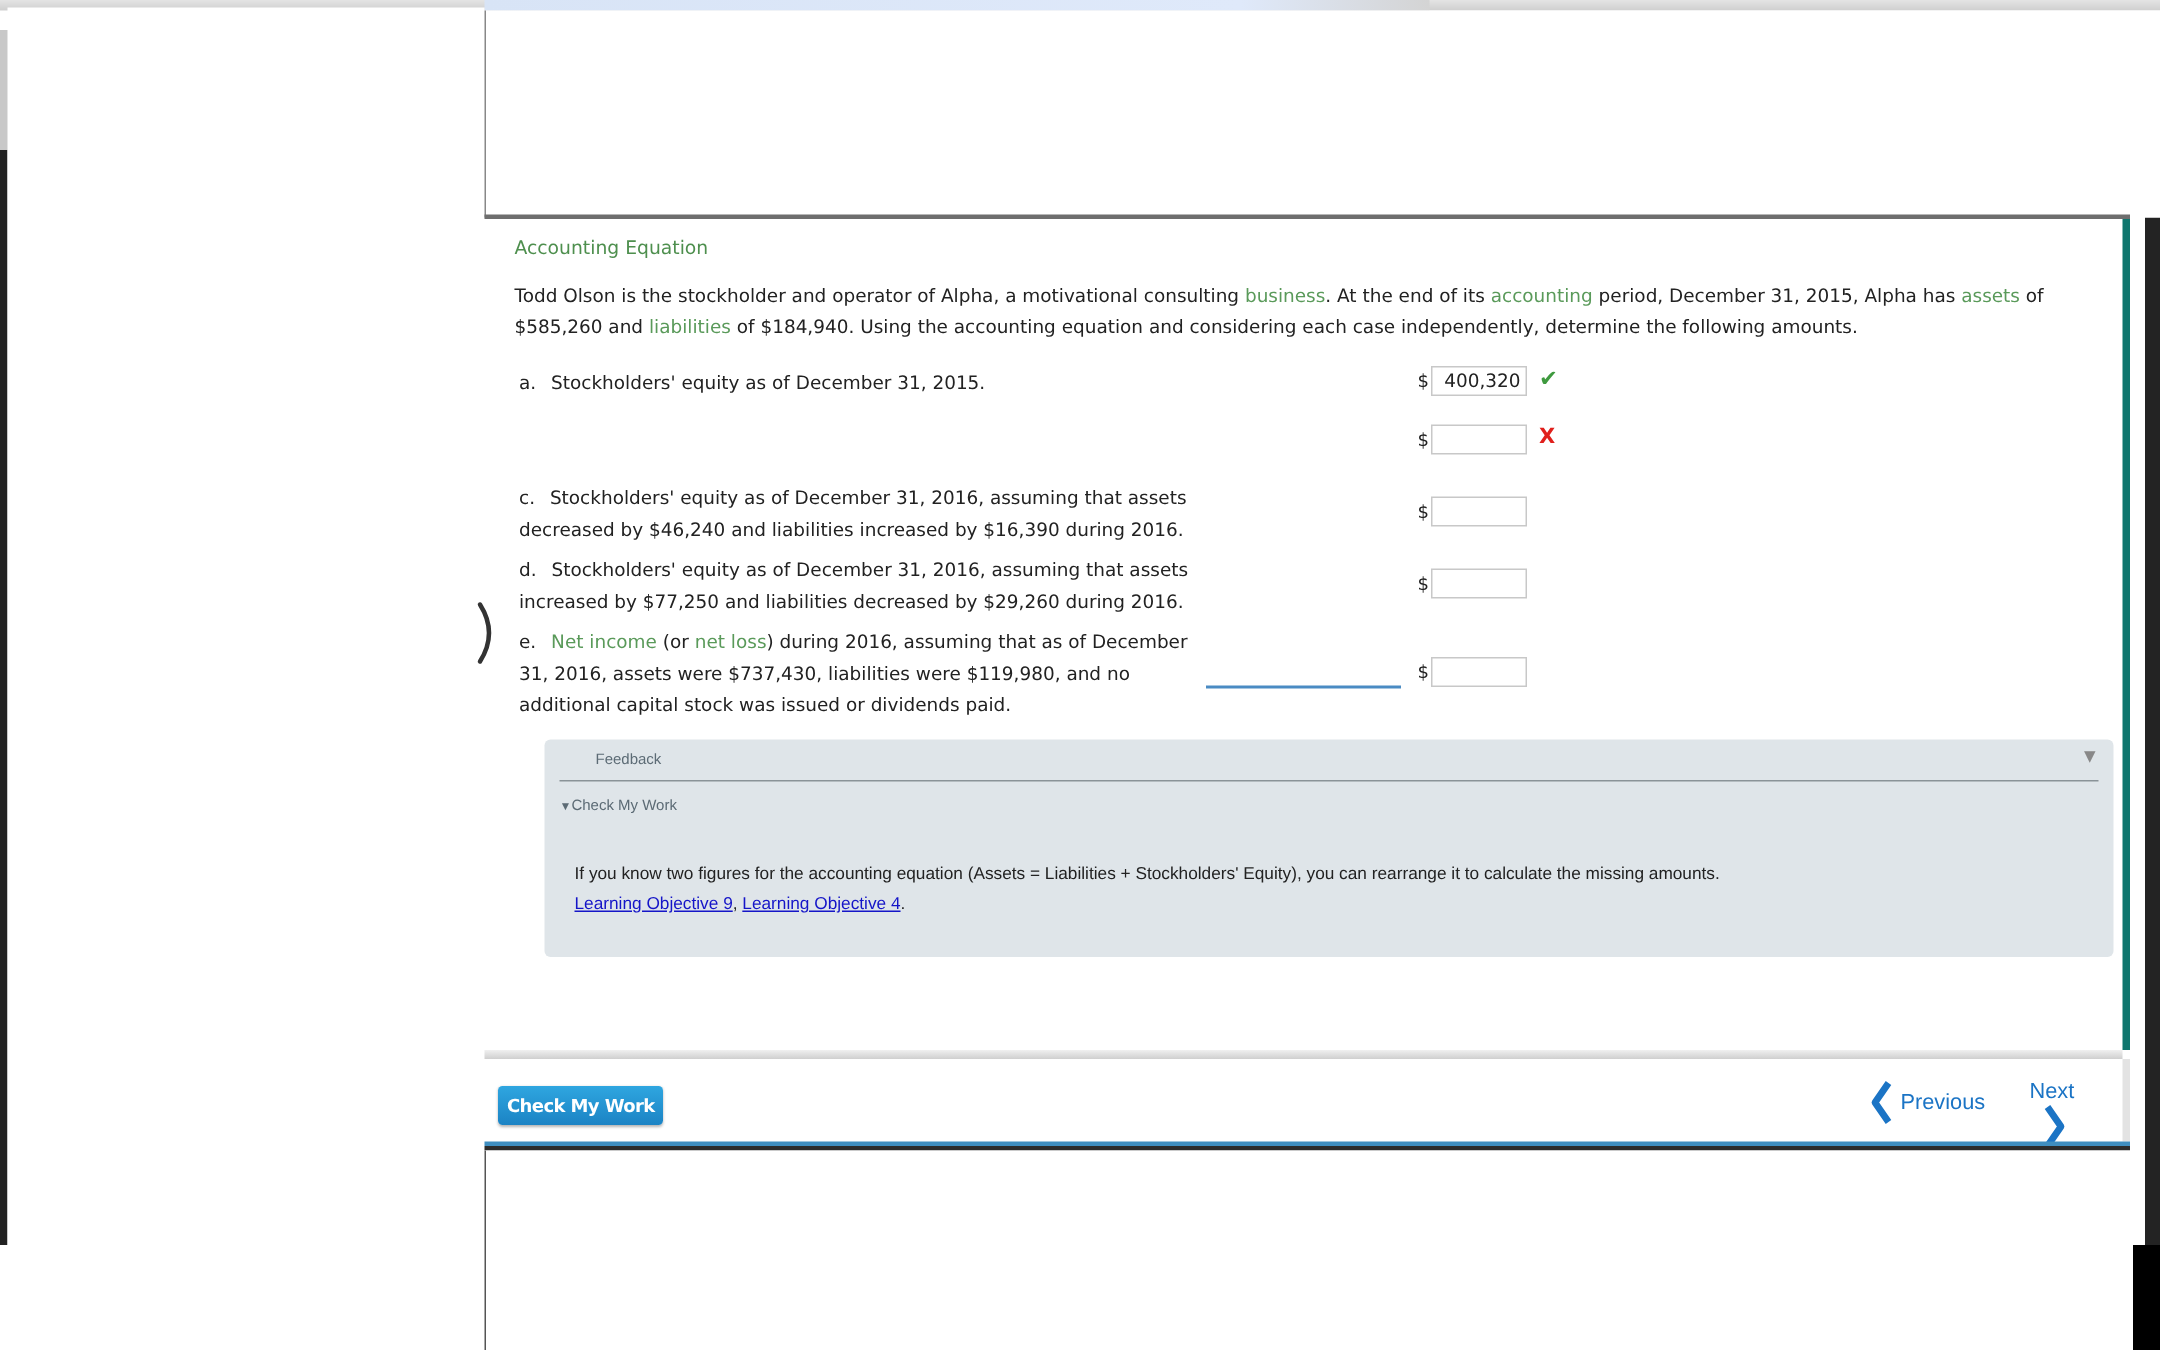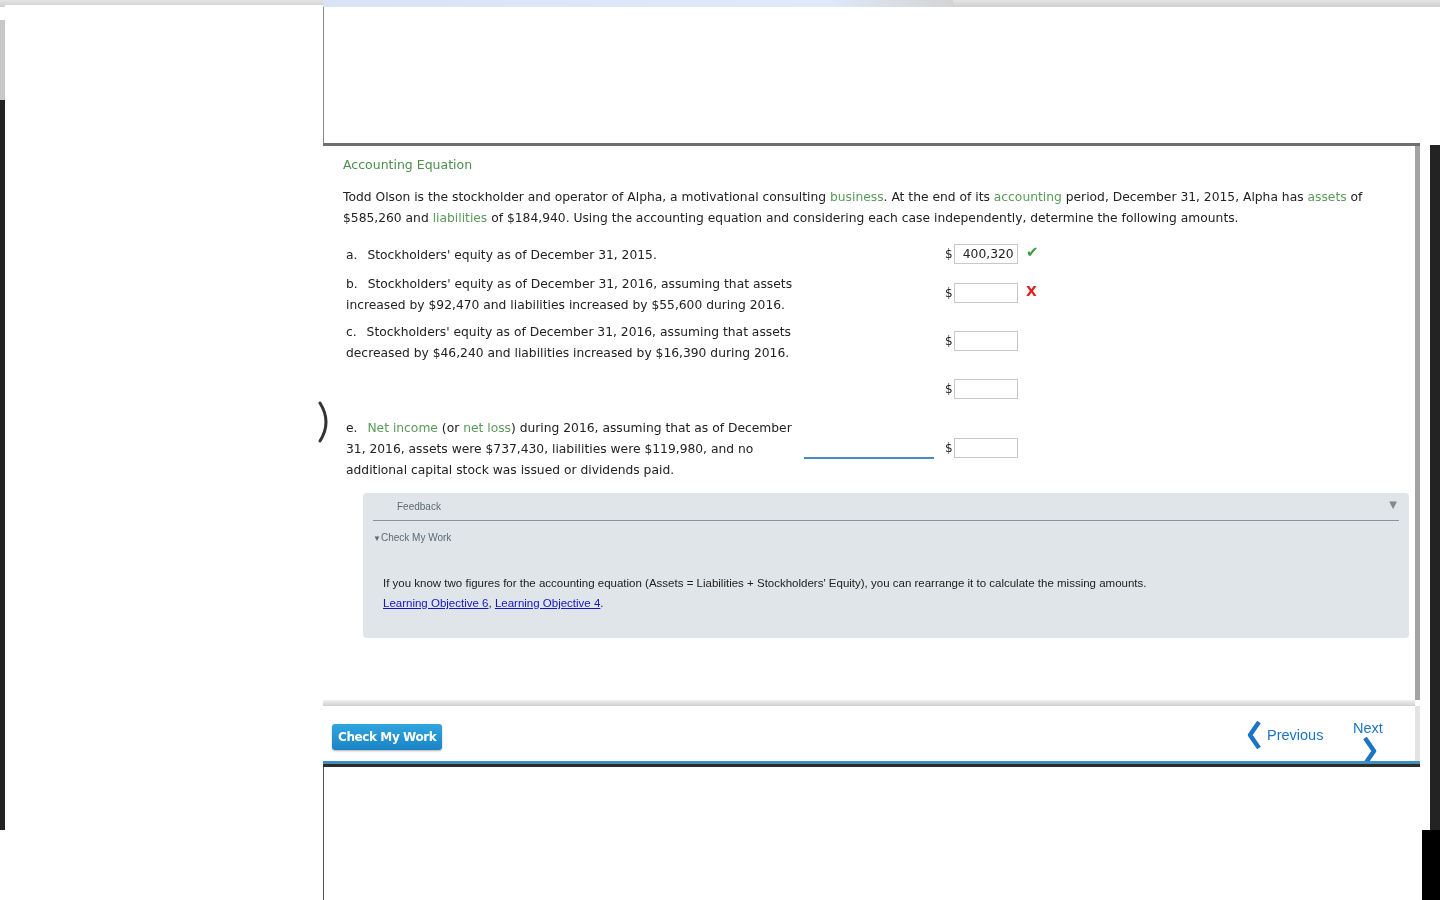--- a/index.html
+++ b/index.html
@@ -12,21 +12,21 @@
   .left-grey { position: absolute; left: 0; top: 20px; width: 6px; height: 80px; background: #c8c8c8; }
   .left-white { position: absolute; left: 5px; top: 5px; width: 318px; height: 895px; background: #ffffff; }
   .right-dark { position: absolute; left: 1430px; top: 145px; width: 10px; height: 755px; background: #232323; }
   .right-black { position: absolute; left: 1422px; top: 830px; width: 18px; height: 70px; background: #000; }
 
   
   .top-frame { position: absolute; left: 323px; top: 7px; width: 1117px; height: 138px; background: #fff; border-left: 1px solid #888; }
   .top-frame-bar { position: absolute; left: 323px; top: 143px; width: 1097px; height: 3px; background: #6e6e6e; }
 
   
-  .panel { position: absolute; left: 323px; top: 146px; width: 1097px; height: 554px; background: #fff; border-right: 5px solid #a3a3a3; }
+  .panel { position: absolute; left: 323px; top: 146px; width: 1097px; height: 554px; background: #fff; border-right: 5px solid #0f766e; }
   .panel-title { position: absolute; left: 20px; top: 11px; font-size: 12.5px; color: #4e8f4e; }
   .intro { position: absolute; left: 20px; top: 41px; width: 1070px; font-size: 12.3px; line-height: 21px; color: #222; }
   .g { color: #5a9a5a; margin-top: 26px; }
 
   .q { position: absolute; left: 23px; width: 450px; font-size: 12.3px; line-height: 21px; color: #222; }
   .q .lbl { margin-right: 6px; }
 
   .ans { position: absolute; left: 622px; height: 20px; display: flex; align-items: center; }
   .dollar { font-size: 12px; color: #222; margin-right: 1px; }
   .box { width: 64px; height: 20px; border: 1px solid #c8c8c8; background: #fff; font-size: 12.3px; text-align: right; padding-right: 3px; line-height: 18px; color: #222; font-family: "DejaVu Sans", sans-serif; }
@@ -78,52 +78,52 @@
 
   <div class="intro"><span>Todd Olson is the stockholder and operator of Alpha, a motivational consulting </span><span class="g">business</span><span>. At the end of its </span><span class="g">accounting</span><span> period, December 31, 2015, Alpha has </span><span class="g">assets</span><span> of $585,260 and </span><span class="g">liabilities</span><span> of $184,940. Using the accounting equation and considering each case independently, determine the following amounts.</span></div>
 
   <div class="q" style="top:99px;"><span class="lbl">a.</span> <span>Stockholders' equity as of December 31, 2015.</span></div>
   <div class="ans" style="top:98px;">
     <span class="dollar">$</span>
     <input class="box" value="400,320" style="">
   </div>
   <div class="mark check" style="top:97px;">✔</div>
 
-  <div class="q" style="top:128px;"><span class="lbl">b.</span> <span>Stockholders' equity as of December 31, 2016, assuming that assets increased by $92,470 and liabilities increased by $55,600 during 2016.</span></div>
   <div class="ans" style="top:137px;">
     <span class="dollar">$</span>
     <input class="box" value="" style="">
   </div>
   <div class="mark cross" style="top:137px; font-size:14px;">X</div>
 
   <div class="q" style="top:176px;"><span class="lbl">c.</span> <span>Stockholders' equity as of December 31, 2016, assuming that assets decreased by $46,240 and liabilities increased by $16,390 during 2016.</span></div>
   <div class="ans" style="top:185px;">
     <span class="dollar">$</span>
     <input class="box" value="" style="">
   </div>
 
+  <div class="q" style="top:224px;"><span class="lbl">d.</span> <span>Stockholders' equity as of December 31, 2016, assuming that assets increased by $77,250 and liabilities decreased by $29,260 during 2016.</span></div>
   <div class="ans" style="top:233px;">
     <span class="dollar">$</span>
     <input class="box" value="" style="">
   </div>
 
   <div class="q" style="top:272px;"><span class="lbl">e.</span> <span class="g">Net income</span><span> (or </span><span class="g">net loss</span><span>) during 2016, assuming that as of December 31, 2016, assets were $737,430, liabilities were $119,980, and no additional capital stock was issued or dividends paid.</span></div>
   <div class="blue-underline"></div>
   <div class="ans" style="top:292px;">
     <span class="dollar">$</span>
     <input class="box" value="" style="">
   </div>
 
   <div class="feedback">
     <div class="fb-head">Feedback</div>
     <div class="fb-tri">▼</div>
     <div class="fb-line"></div>
     <div class="fb-sub"><span style="font-size:8px;">▼</span><span>Check My Work</span></div>
     <div class="fb-text">If you know two figures for the accounting equation (Assets = Liabilities + Stockholders' Equity), you can rearrange it to calculate the missing amounts.</div>
-    <div class="fb-links"><a href="#">Learning Objective 6</a><span>, </span><a href="#">Learning Objective 4</a><span>.</span></div>
+    <div class="fb-links"><a href="#">Learning Objective 9</a><span>, </span><a href="#">Learning Objective 4</a><span>.</span></div>
   </div>
 </div>
 
 <svg class="paren" viewBox="0 0 18 42">
   <path d="M4 2 Q16 21 4 40" stroke="#333" stroke-width="3" fill="none" stroke-linecap="round"></path>
 </svg>
 
 <div class="toolbar-sep"></div>
 <div class="toolbar">
   <button class="btn-check">Check My Work</button>

